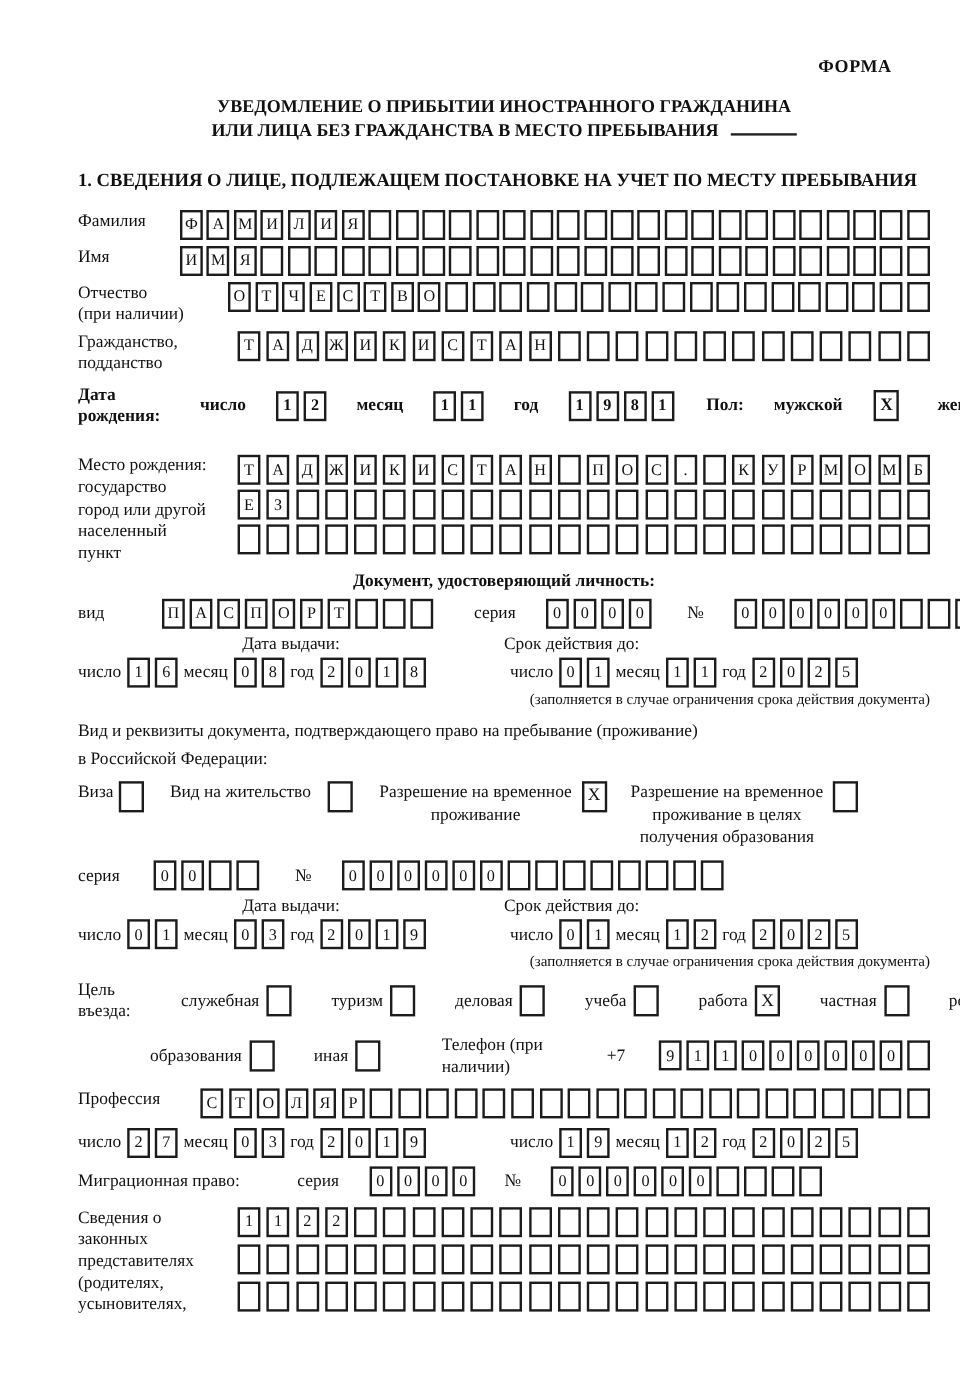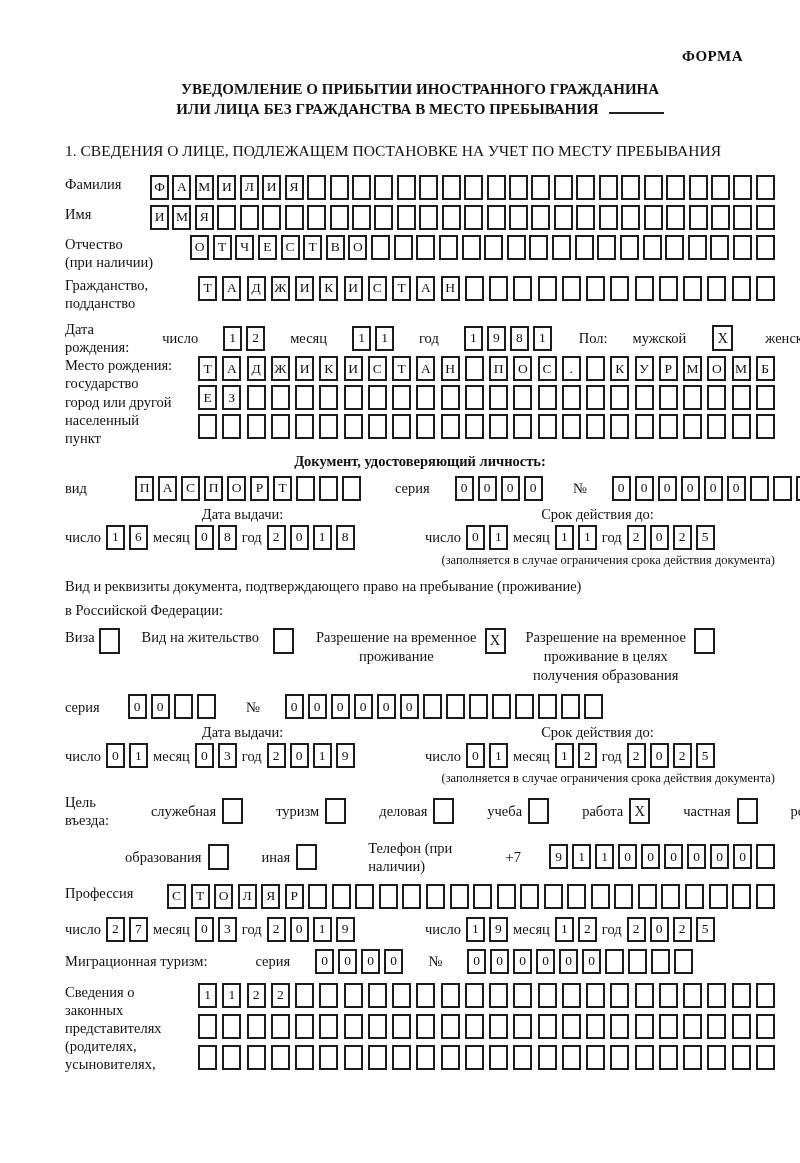--- a/index.html
+++ b/index.html
@@ -12,21 +12,21 @@
   .page { width:800px; min-height:1163px; padding:34px 25px 20px 65px; }
 
   
   .appendix { margin-left:550px; font-size:13.5px; line-height:1.3; }
   .edition { margin-top:5px; font-size:12.5px; line-height:1.3; }
   .form-label { margin-top:14px; margin-right:32px; text-align:right; font-weight:bold; font-size:15px; letter-spacing:.5px; }
 
   .title { margin-top:14px; text-align:center; font-weight:bold; font-size:15px; line-height:1.35; }
   .title-underline { display:inline-block; width:55px; border-bottom:2.5px solid #222; margin-left:10px; }
 
-  .section-heading { margin-top:22px; font-weight:normal; font-size:15.5px; }
+  .section-heading { margin-top:22px; font-weight:bold; font-size:15.5px; }
 
   .rows { margin-top:15px; }
   .row { display:flex; align-items:flex-start; margin-bottom:5px;gap:20px; }
   .row.ac { align-items:center; }
   .lbl { font-size:14.5px; line-height:1.25; }
   .grow { flex:1; }
   .w65  { flex:0 0 65px; }
   .w105 { flex:0 0 105px; }
   .w113 { flex:0 0 113px; }
   .w50  { flex:0 0 50px; }
@@ -49,21 +49,21 @@
   }
   .dlabel { margin:0 5px; white-space:nowrap; }
   .mr8 { margin-right:8px; } .ml8 { margin-left:8px; }
   .mb4 { margin-bottom:4px; }
 
   .doc-heading { text-align:center; font-weight:bold; font-size:14.5px; margin:6px 0 6px 0; }
 
   .dates-block { margin-top:4px; margin-bottom:7px; }
   .dates-headings { display:flex; font-size:14.5px; }
   .dh-left { width:355px; text-align:center; }
-  .dh-right { flex:1; text-align:center;font-family:Liberation Serif, serif; }
+  .dh-right { flex:1; text-align:left;font-family:Liberation Serif, serif; }
   .dates-values { display:flex; margin-top:2px; align-items:center; }
   .dgroup { display:flex; align-items:center; }
   .dgroup.left { width:355px; }
   .restriction-note { margin-top:3px; text-align:right; font-size:12.5px; }
 
   .res-heading { font-size:14.5px; line-height:1.55; margin-top:2px; }
   .options-row { display:flex; align-items:flex-start; margin:6px 0 10px 0; }
   .option { display:flex; align-items:flex-start; }
   .opt-text { font-size:14.5px; line-height:1.3; }
   .opt-text.center { text-align:center; }
@@ -220,21 +220,21 @@
           <span class="cell"></span>
           <span class="cell"></span>
           <span class="cell"></span>
           <span class="cell"></span>
           <span class="cell"></span>
           <span class="cell"></span>
           <span class="cell"></span>
         </div>
     </div>
 
-    <div class="row ac" style="margin-top:8px; margin-bottom:0;">
+    <div class="row ac" style="margin-top:8px; margin-bottom:23px;font-weight:bold;">
       <span class="lbl mr8">Дата рождения:</span>
       <span class="lbl dlabel">число</span>
       <span class="cellrow g">
           <span class="cell">1</span>
           <span class="cell">2</span>
         </span>
       <span class="lbl dlabel">месяц</span>
       <span class="cellrow g">
           <span class="cell">1</span>
           <span class="cell">1</span>
@@ -659,21 +659,21 @@
               <span class="cell">2</span>
               <span class="cell">0</span>
               <span class="cell">2</span>
               <span class="cell">5</span>
             </span>
         </div>
       </div>
     </div>
 
     <div class="row ac" style="margin-top:6px;">
-      <span class="lbl">Миграционная туризм:</span>
+      <span class="lbl">Миграционная право:</span>
       <span class="lbl dlabel" style="margin-left:28px;">серия</span>
       <span class="cellrow g">
           <span class="cell">0</span>
           <span class="cell">0</span>
           <span class="cell">0</span>
           <span class="cell">0</span>
         </span>
       <span class="lbl dlabel">№</span>
       <span class="cellrow g">
           <span class="cell">0</span>

